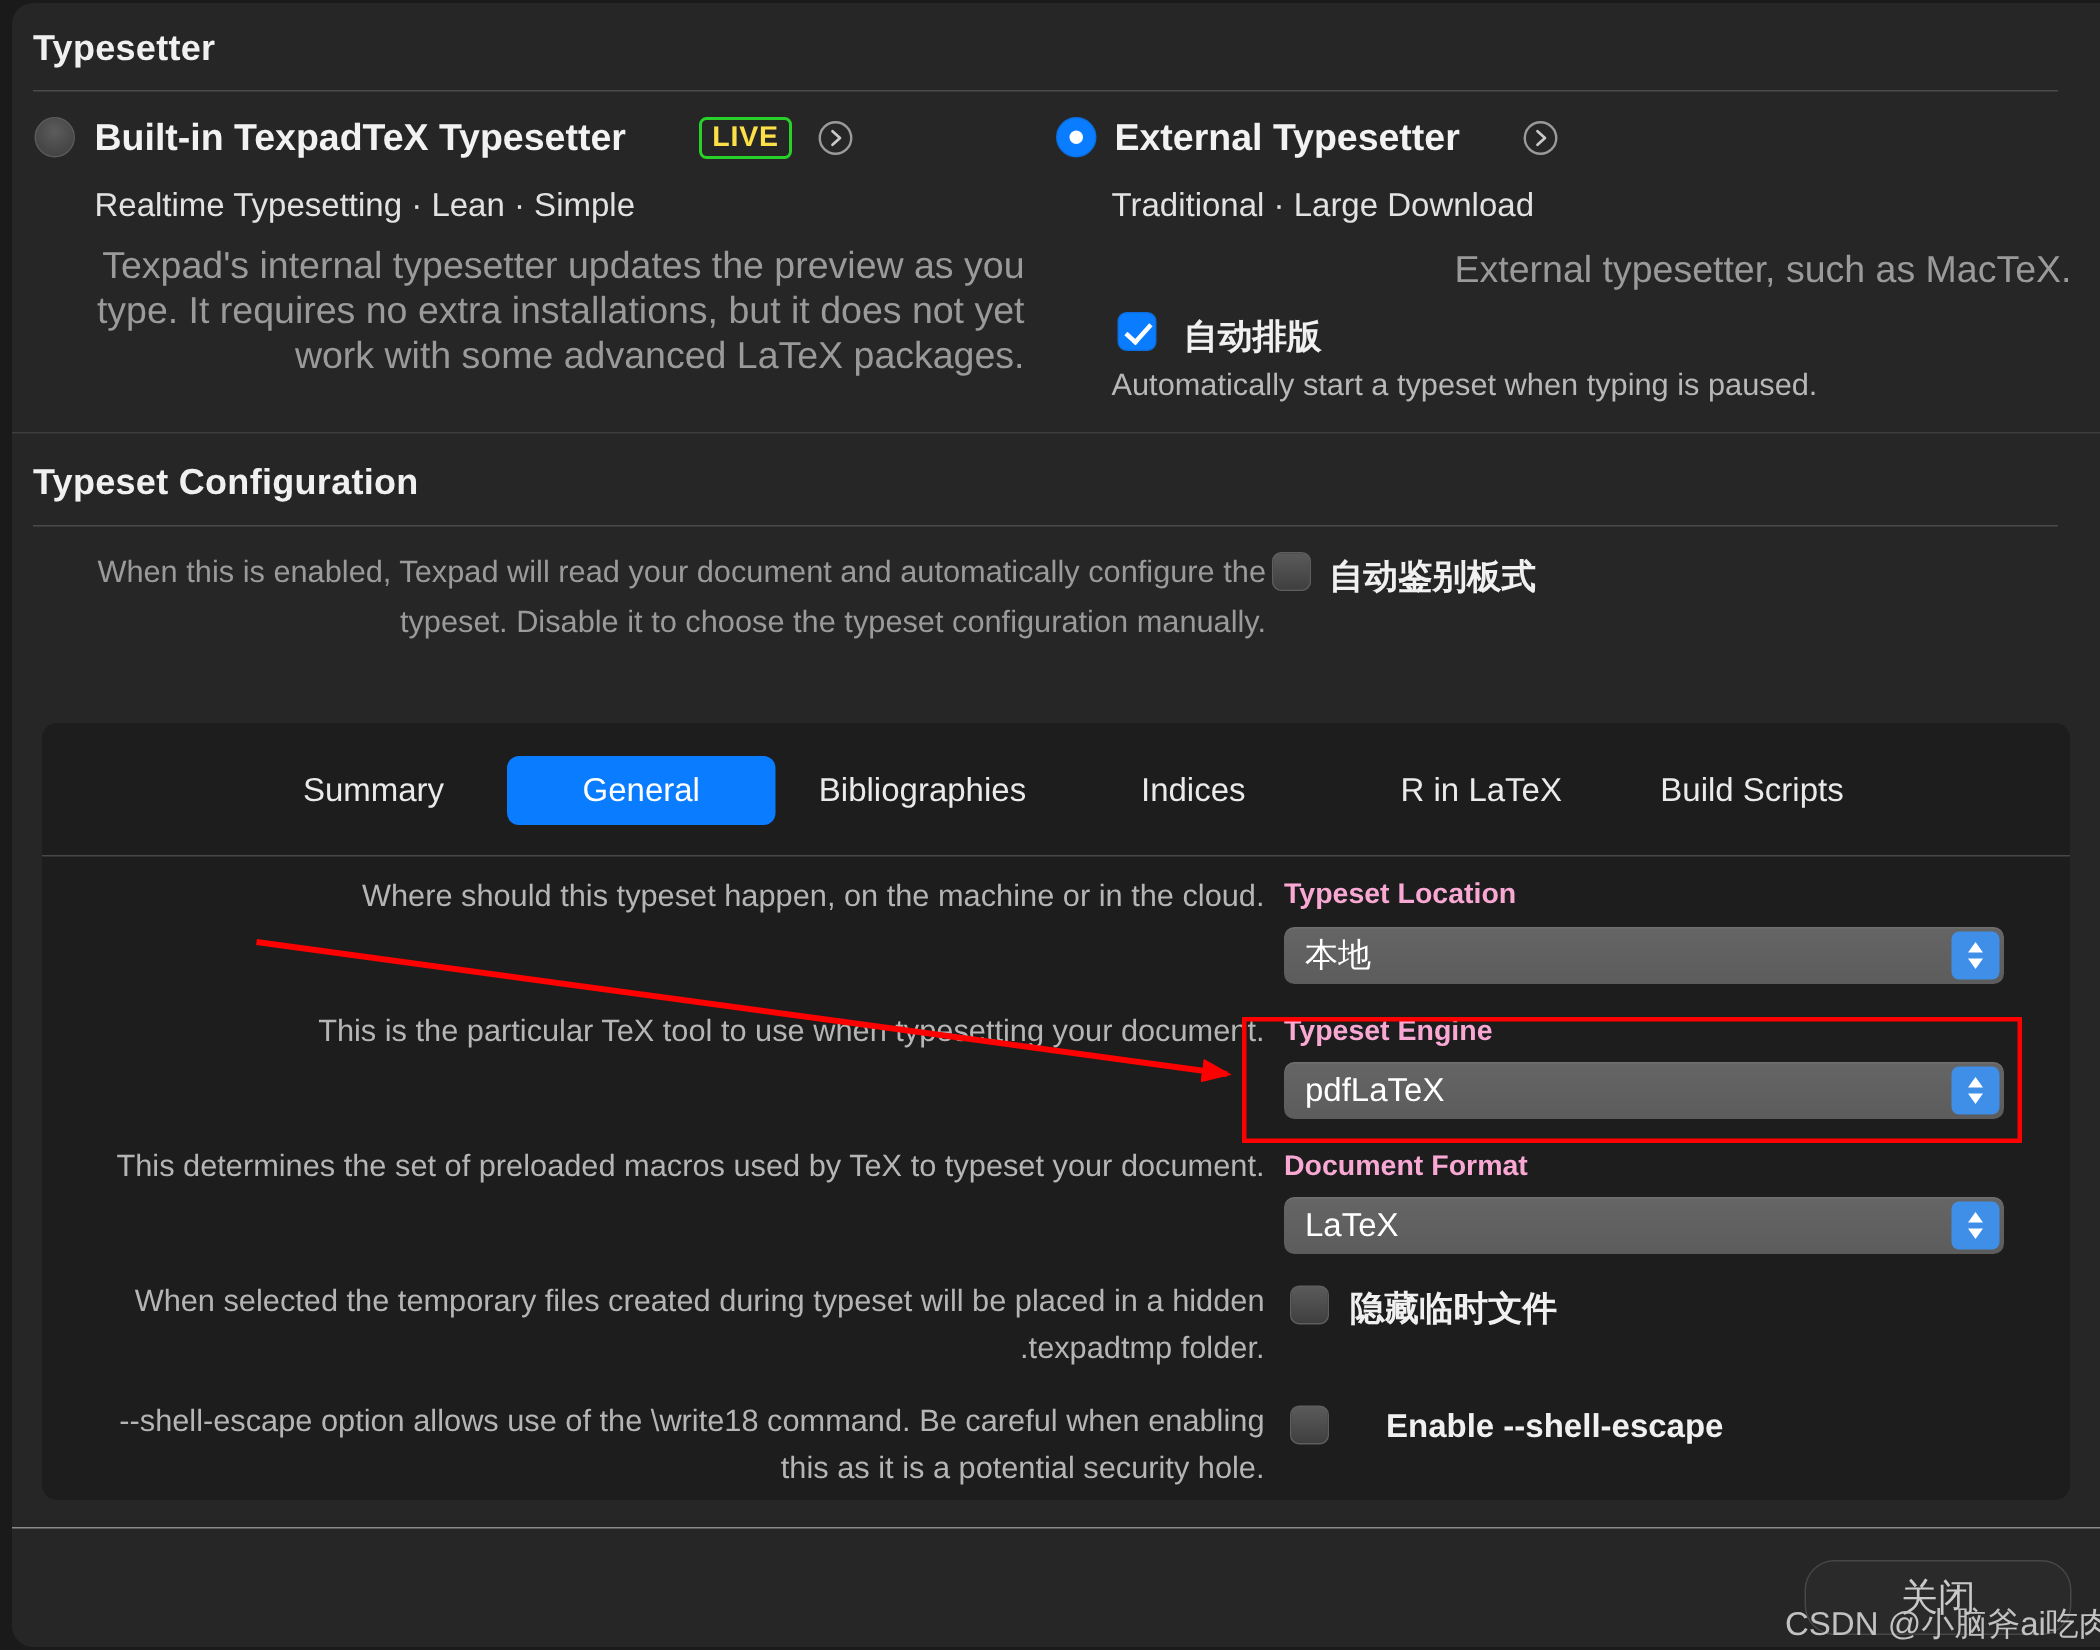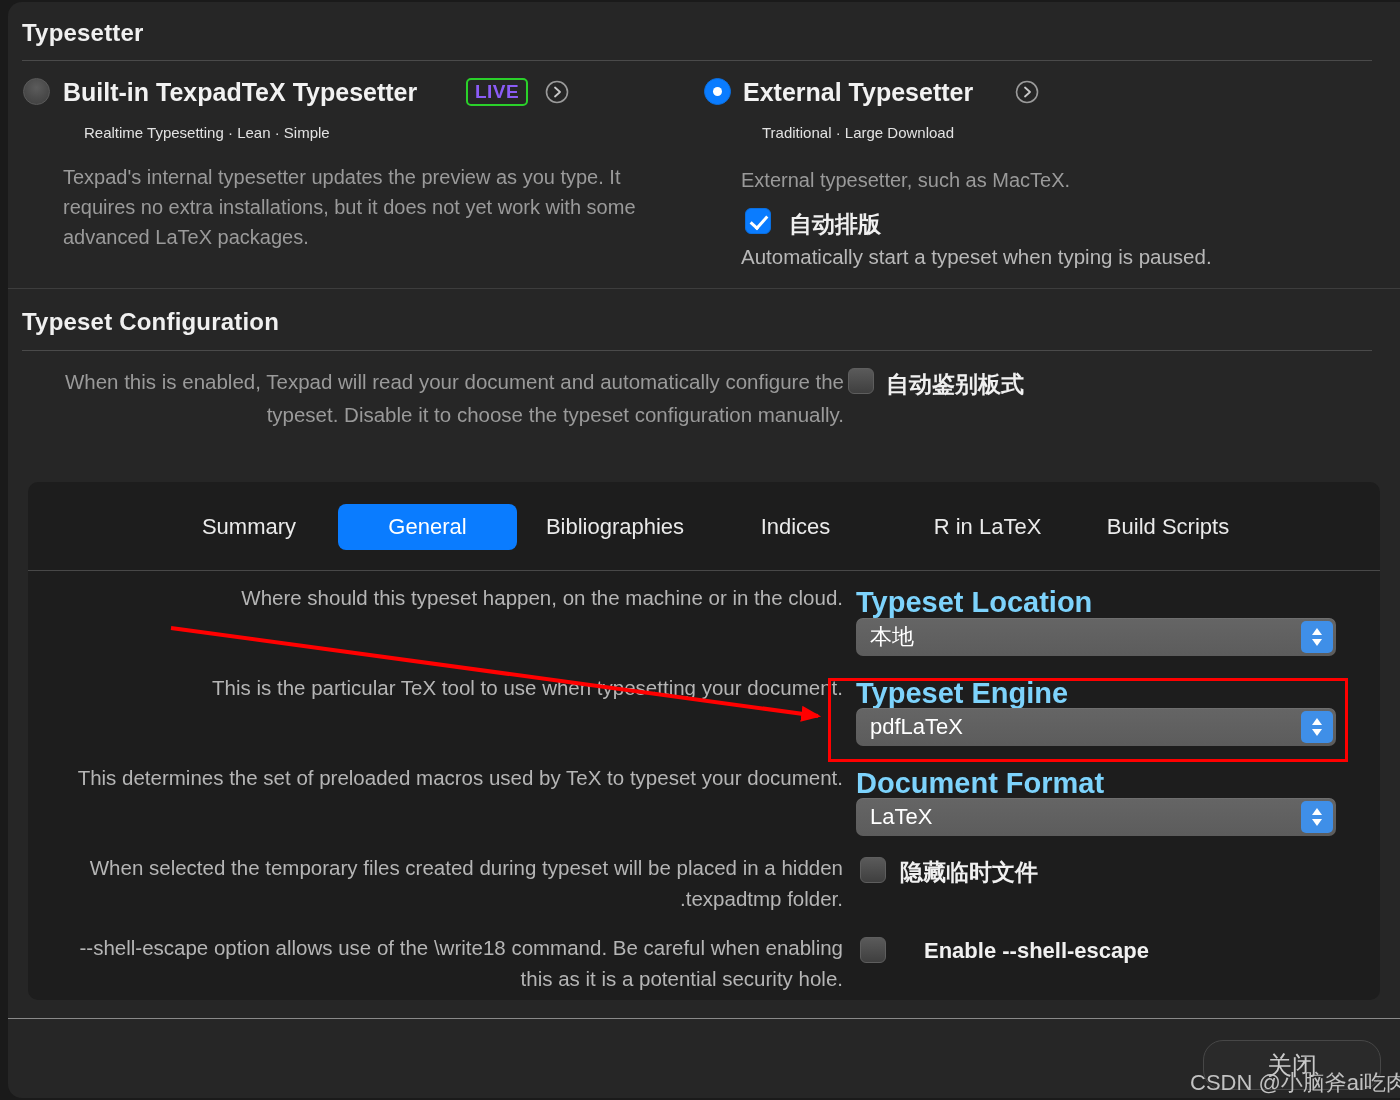--- a/index.html
+++ b/index.html
@@ -73,36 +73,36 @@
   .opt-title {
     position: absolute;
     color: #f2f2f2;
     font-size: 25px;
     font-weight: bold;
     white-space: nowrap;
   }
   .opt-sub {
     position: absolute;
     color: #e2e2e2;
-    font-size: 15px;
-    white-space: nowrap;
-    margin-left: 21px;
+    font-size: 22px;
+    white-space: nowrap;
   }
   .opt-desc {
     position: absolute;
     color: #9a9a9a;
-    font-size: 20px;
+    font-size: 25px;
     line-height: 30px;
+    text-align: right;
   }
 
   .live-badge {
     position: absolute;
     border: 2px solid #2ad02a;
     border-radius: 5px;
-    color: #8b5cf6;
+    color: #fde047;
     font-size: 19px;
     font-weight: bold;
     letter-spacing: 0.5px;
     padding: 1px 6px 2px 6px;
     line-height: 1;
     box-sizing: border-box;
     display: flex;
     align-items: center;
     justify-content: center;
   }
@@ -197,22 +197,22 @@
   .row-desc {
     position: absolute;
     color: #b5b5b5;
     font-size: 20.5px;
     line-height: 31px;
     text-align: right;
   }
 
   .field-label {
     position: absolute;
-    color: #7dd3fc;
-    font-size: 29px;
+    color: #f9a8d4;
+    font-size: 19px;
     font-weight: bold;
     white-space: nowrap;
   }
   .select {
     position: absolute;
     height: 38px;
     background: linear-gradient(180deg, #656565 0%, #5c5c5c 100%);
     border-radius: 7px;
     box-shadow: 0 1px 0 rgba(255,255,255,0.07) inset;
   }

